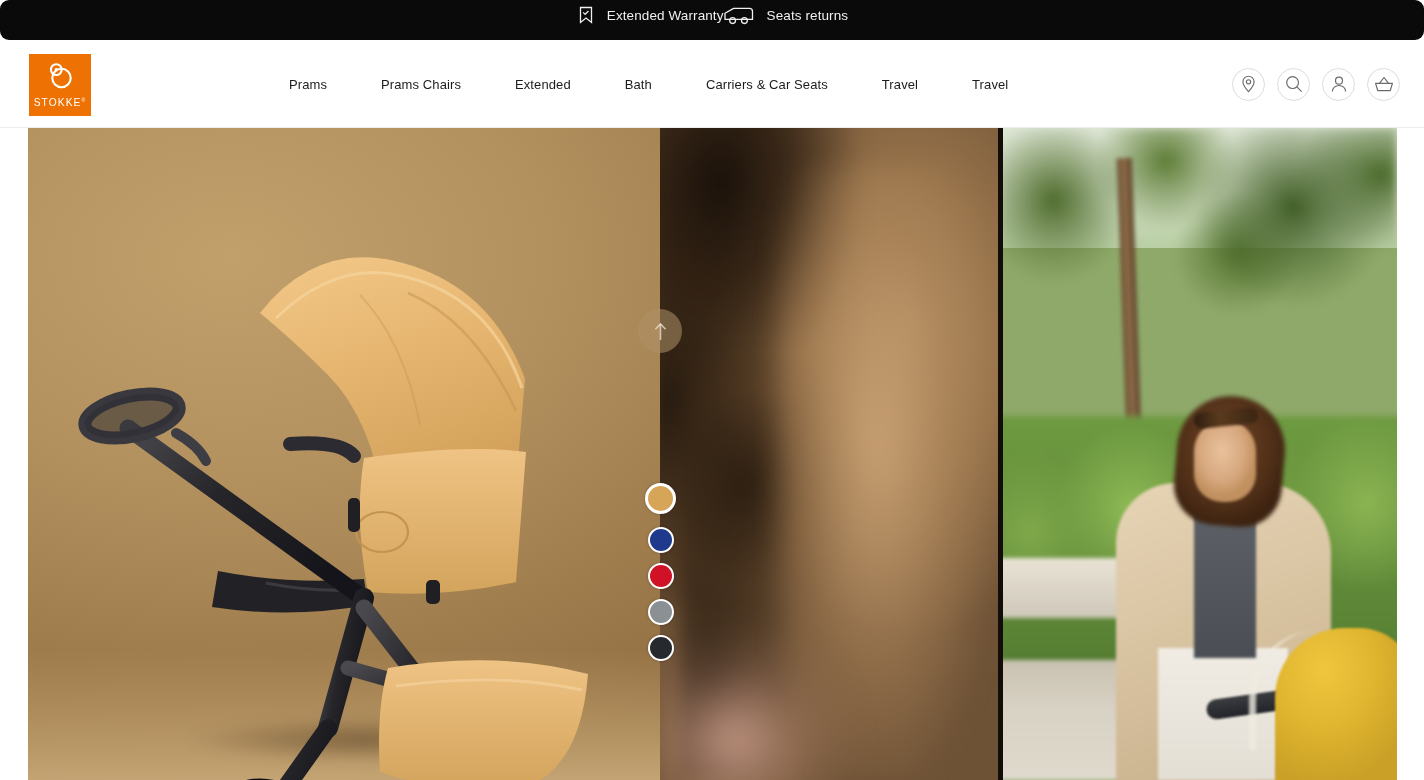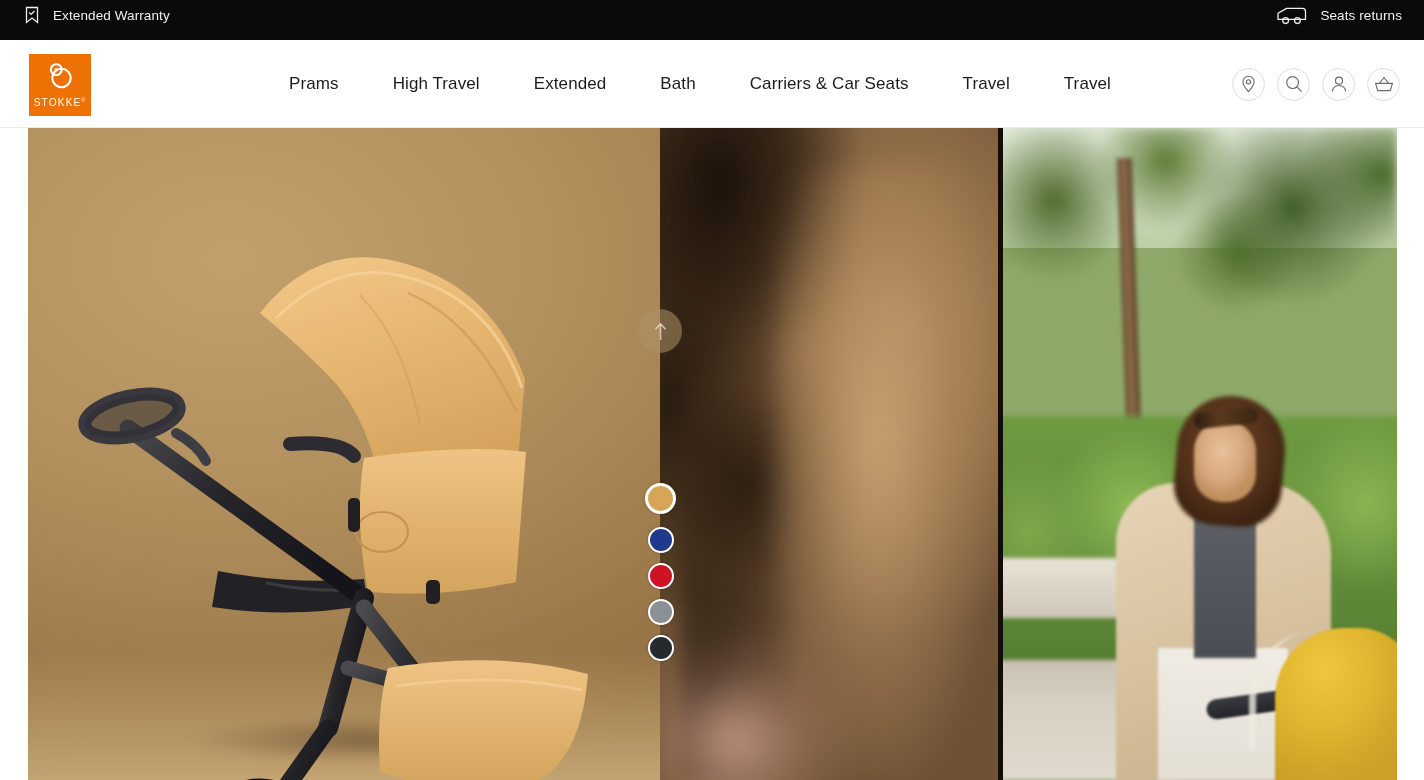--- a/index.html
+++ b/index.html
@@ -21,22 +21,23 @@
 
   
   .promo-bar {
     position: absolute;
     top: 0; left: 0;
     width: 1424px;
     height: 40px;
     background: #0a0a0a;
     display: flex;
     align-items: center;
-    justify-content: space-between;
+    justify-content: center;
     padding: 0 22px 10px 24px;
+    border-radius: 9px;
   }
   .promo-item {
     display: flex;
     align-items: center;
     gap: 13px;
     color: #f2f0ee;
     font-size: 13.5px;
     letter-spacing: 0.1px;
     cursor: pointer;
   }
@@ -80,21 +81,21 @@
     position: absolute;
     left: 262px;
     top: 0;
     height: 88px;
     display: flex;
     align-items: center;
     gap: 0;
   }
   .mainnav a {
     color: #1c1c1c;
-    font-size: 17px;
+    font-size: 13px;
     text-decoration: none;
     letter-spacing: 0.1px;
     padding: 0 27px;
     white-space: nowrap;
     cursor: pointer;
   }
 
   .header-actions {
     position: absolute;
     right: 24px;
@@ -433,21 +434,21 @@
           <circle cx="16.5" cy="16" r="9.2" fill="none" stroke="#ffffff" stroke-width="2.1"></circle>
           <circle cx="11.3" cy="7.6" r="5.4" fill="none" stroke="#ffffff" stroke-width="2.1"></circle>
           <circle cx="11.3" cy="7.6" r="1.7" fill="#ffffff"></circle>
         </svg>
       </span>
       <span class="wordmark"><span>STOKKE</span><sup>®</sup></span>
     </div>
 
     <nav class="mainnav">
       <a>Prams</a>
-      <a>High Travel</a>
+      <a>Prams Chairs</a>
       <a>Extended</a>
       <a>Bath</a>
       <a>Carriers &amp; Car Seats</a>
       <a>Travel</a>
       <a>Travel</a>
     </nav>
 
     <div class="header-actions">
       <button class="icon-btn">
         <svg width="17" height="18" viewBox="0 0 17 18">

